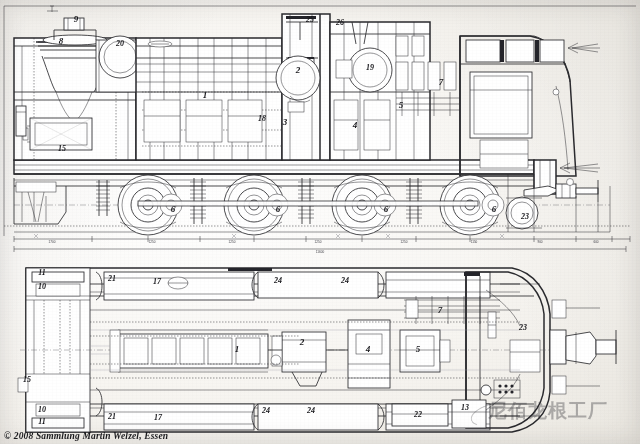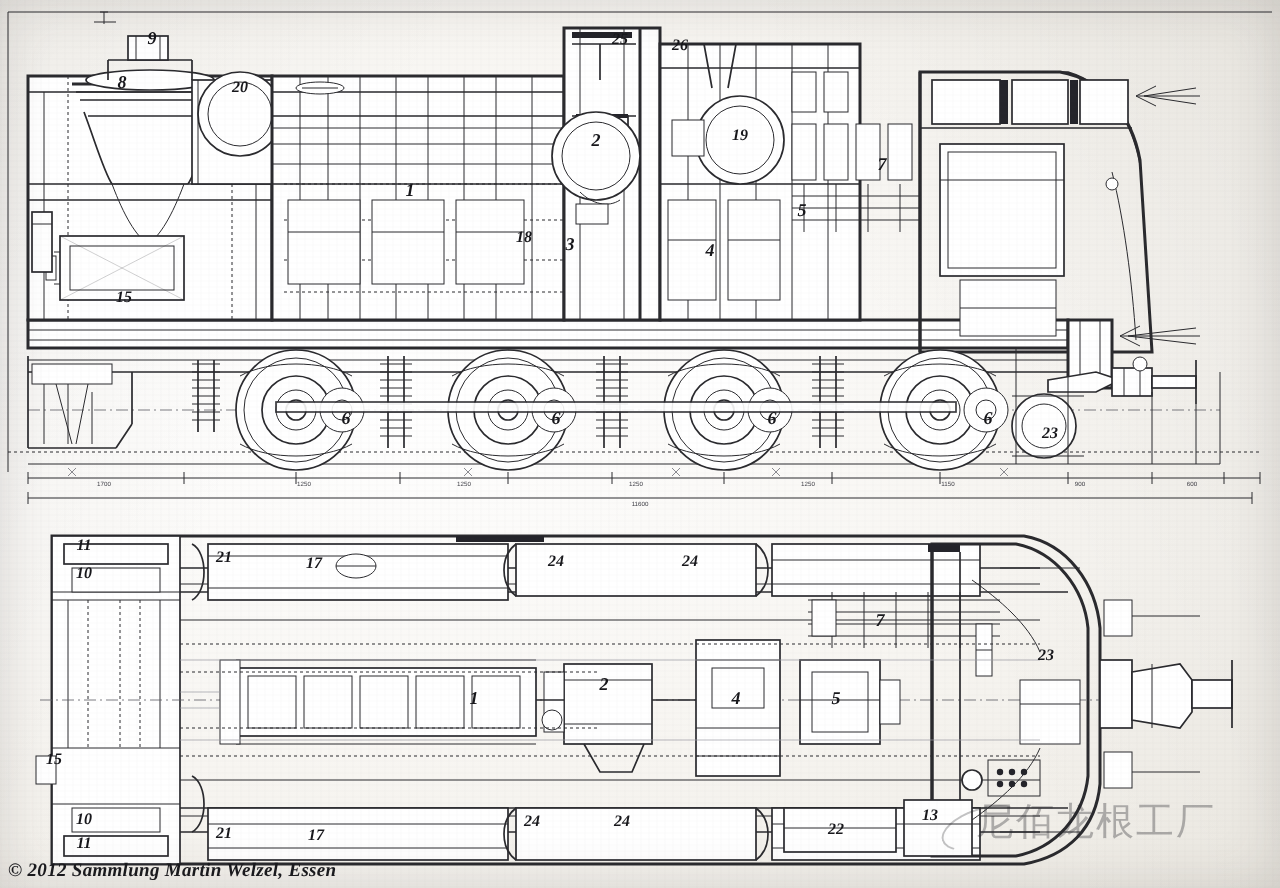--- a/index.html
+++ b/index.html
@@ -59,21 +59,21 @@
     font-family:"Liberation Serif", serif;
     font-style:italic;font-weight:700;
     font-size:9.5px;color:#1a1a1e;
     letter-spacing:.15px;
     white-space:nowrap;
   }
   #watermark{
     position:absolute;
     left:488px;top:398px;
     font-family:"Liberation Sans", sans-serif;
-    font-size:19px;font-weight:400;
+    font-size:19px;font-weight:700;
     color:rgba(40,40,46,.34);
     letter-spacing:1px;
     white-space:nowrap;
     pointer-events:none;
   }
   #wm-swoosh{
     position:absolute;left:470px;top:404px;width:40px;height:18px;
     border:1.5px solid rgba(40,40,46,.28);
     border-radius:50%;
     border-right-color:transparent;border-bottom-color:transparent;
@@ -600,13 +600,13 @@
       </g>
 
 </svg>
 </div>
 
 <div id="grain"></div>
 <div id="edges"></div>
 
 <div id="wm-swoosh"></div>
 <div id="watermark">尼佰龙根工厂</div>
-<div id="copyright">© 2012 Sammlung Martin Welzel, Essen</div>
+<div id="copyright">© 2008 Sammlung Martin Welzel, Essen</div>
 
 </body></html>

